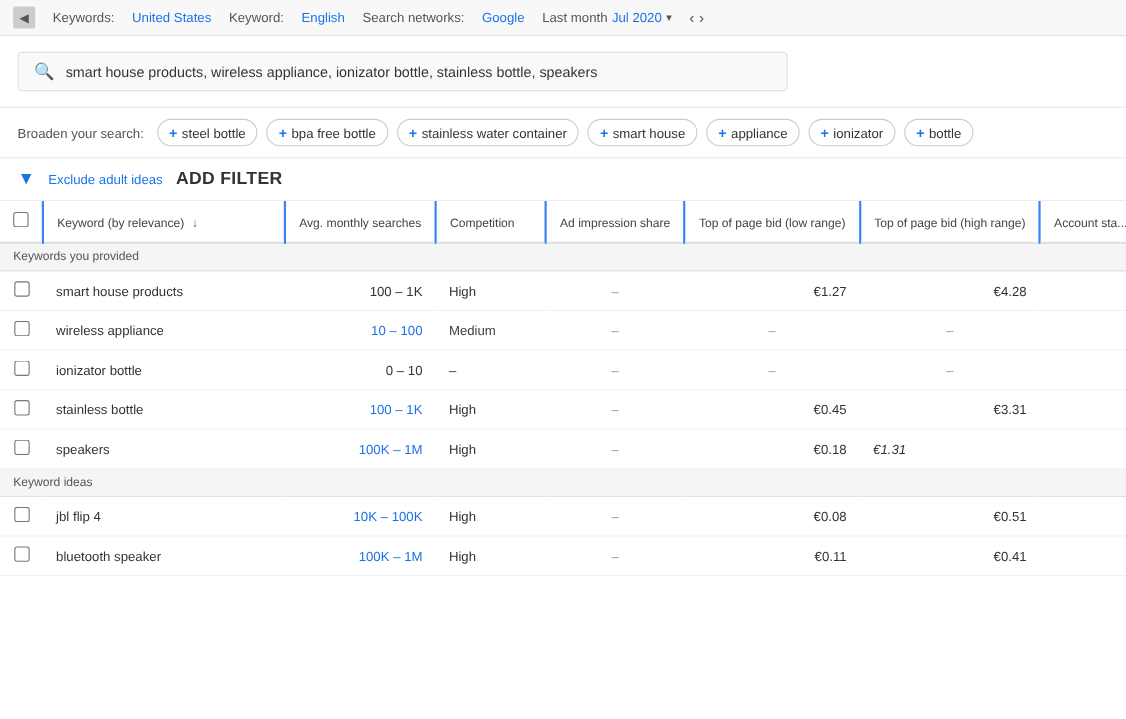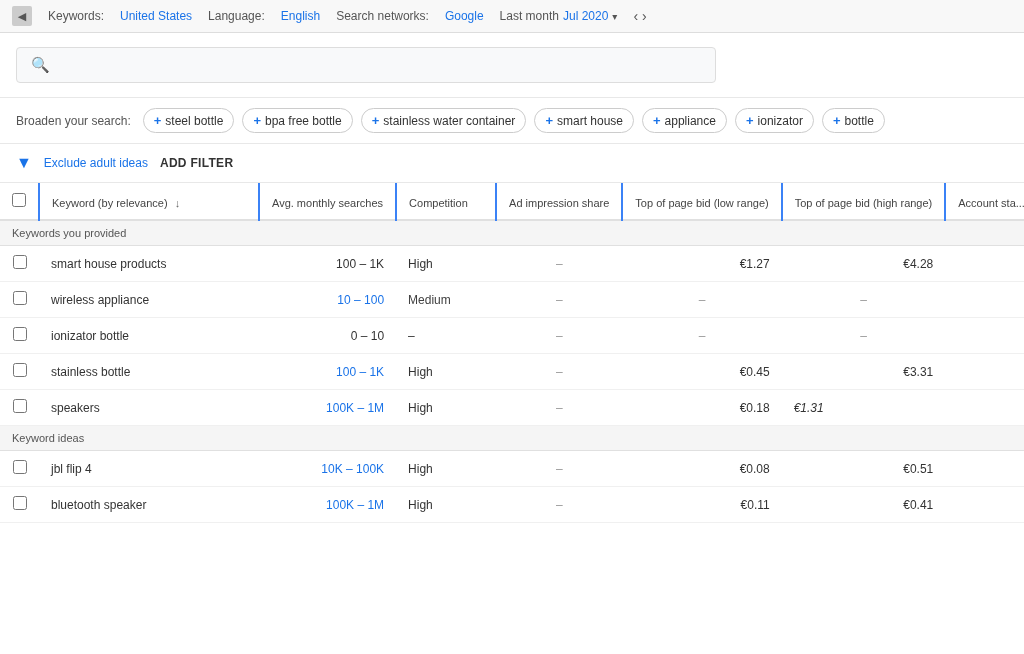--- a/index.html
+++ b/index.html
@@ -57,21 +57,21 @@
     .broaden-chip .plus { color: #1a73e8; font-weight: bold; font-size: 13px; }
 
     
     .filter-row {
       display: flex; align-items: center; padding: 10px 16px;
       gap: 12px; border-bottom: 1px solid #e8e8e8;
     }
     .filter-icon { color: #1a73e8; font-size: 16px; }
     .exclude-link { color: #1a73e8; font-size: 12px; cursor: pointer; }
     .add-filter-btn {
-      font-size: 12px; font-weight: bold; color: #333; cursor: pointer;
+      font-size: 16px; font-weight: bold; color: #333; cursor: pointer;
       letter-spacing: 0.3px;
     }
     .showing-text { font-size: 12px; color: #555; }
 
     
     .table-container { overflow-x: auto; }
     table { width: 100%; border-collapse: collapse; font-size: 12px; }
     thead tr { border-bottom: 2px solid #e0e0e0; background: #fff; }
     thead th {
       padding: 10px 12px; text-align: left;
@@ -113,38 +113,39 @@
       width: 14px; height: 14px; cursor: pointer;
     }
   </style>
 </head>
 <body>
 
 <div class="top-bar">
   <div class="back-arrow">◀</div>
   <span>Keywords:</span>
   <span class="highlight">United States</span>
-  <span>Language:</span>
+  <span>Keyword:</span>
   <span class="highlight">English</span>
   <span>Search networks:</span>
   <span class="highlight">Google</span>
   <div class="date-selector">
     <span>Last month</span>
     <span class="highlight">Jul 2020</span>
     <span class="chevron">▾</span>
   </div>
   <div class="nav-arrows">
     <span>‹</span>
     <span>›</span>
   </div>
 </div>
 
 <div class="search-bar-container">
   <div class="search-bar">
     <span class="search-icon">🔍</span>
+    <input type="text" value="smart house products, wireless appliance, ionizator bottle, stainless bottle, speakers" placeholder="smart house products, wireless appliance, ionizator bottle, stainless bottle, speakers" style="">
   </div>
 </div>
 
 <div class="broaden-row">
   <span class="broaden-label">Broaden your search:</span>
 <div class="broaden-chip">
       <span class="plus">+</span>
       <span>steel bottle</span>
     </div>
     <div class="broaden-chip">

